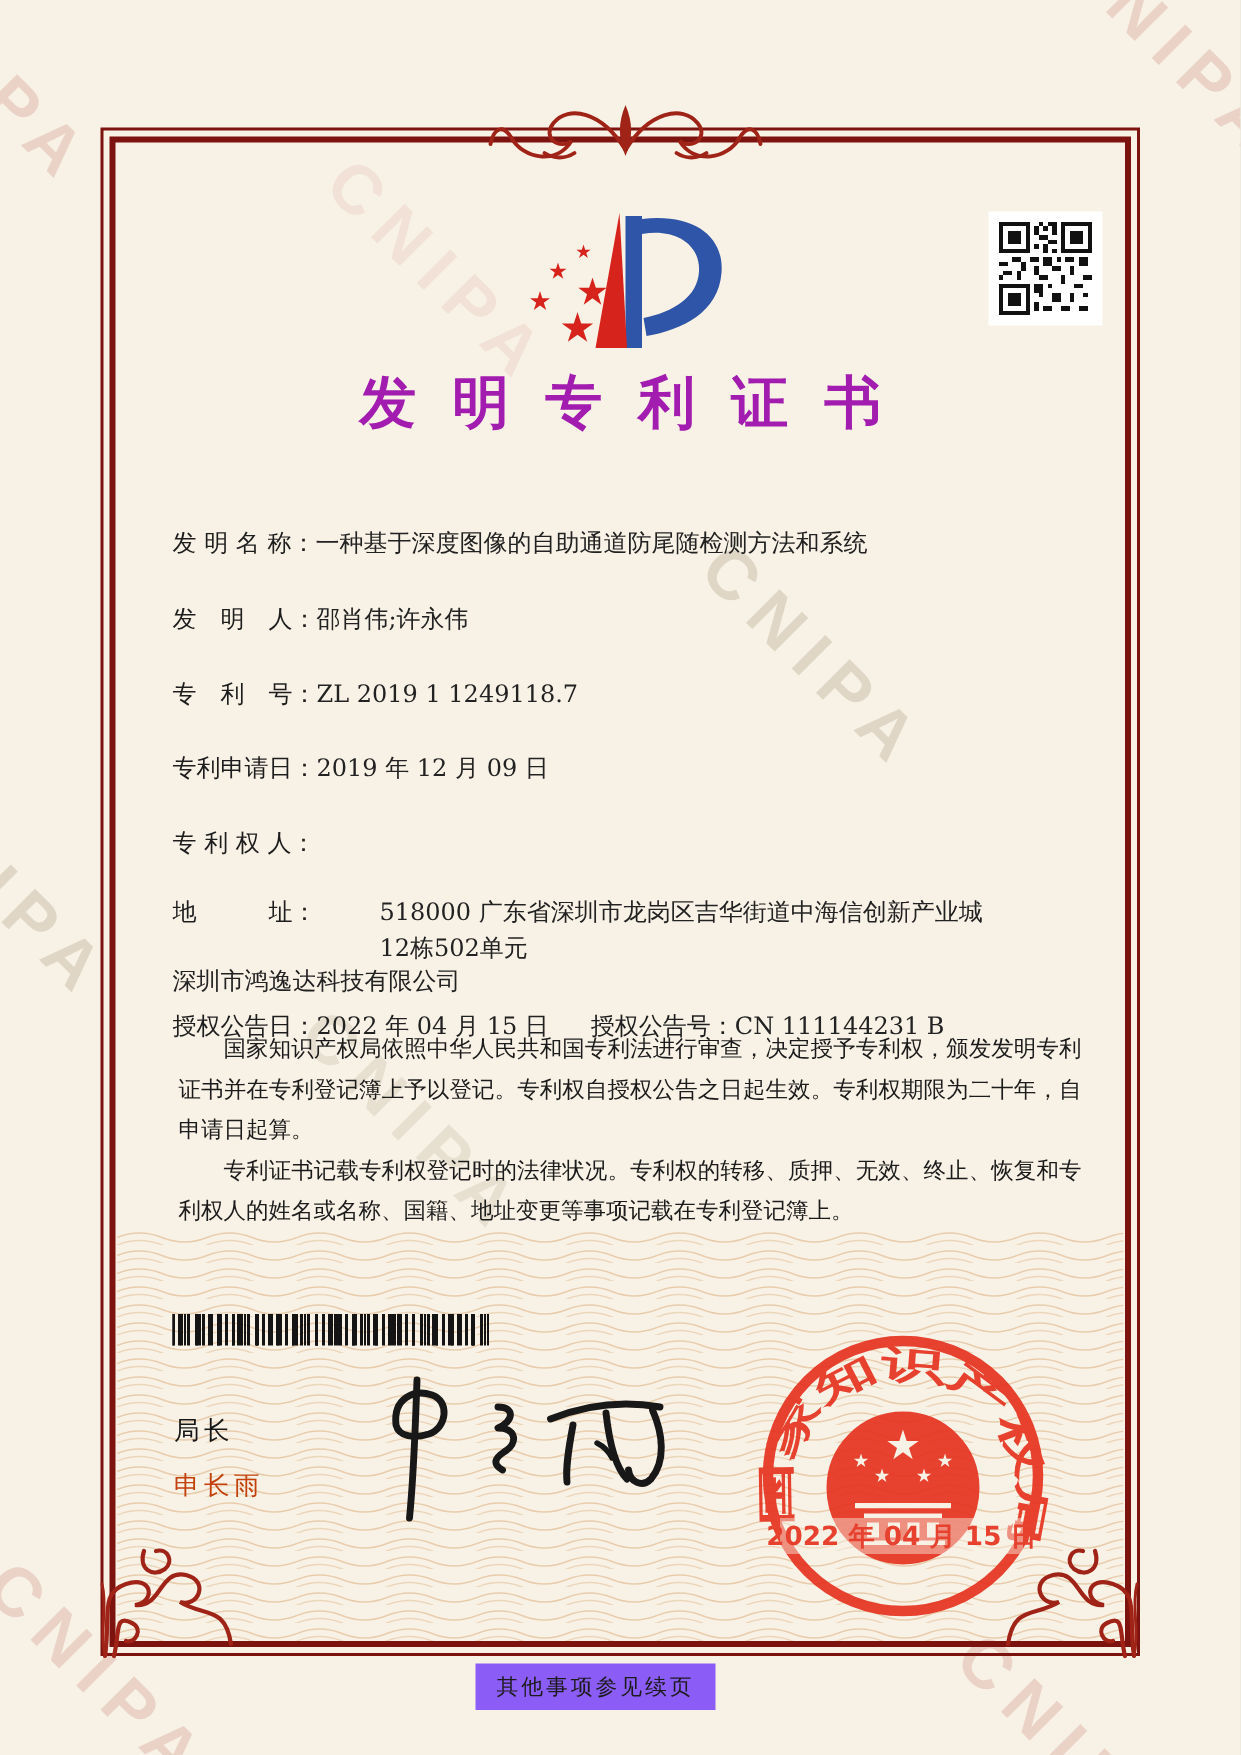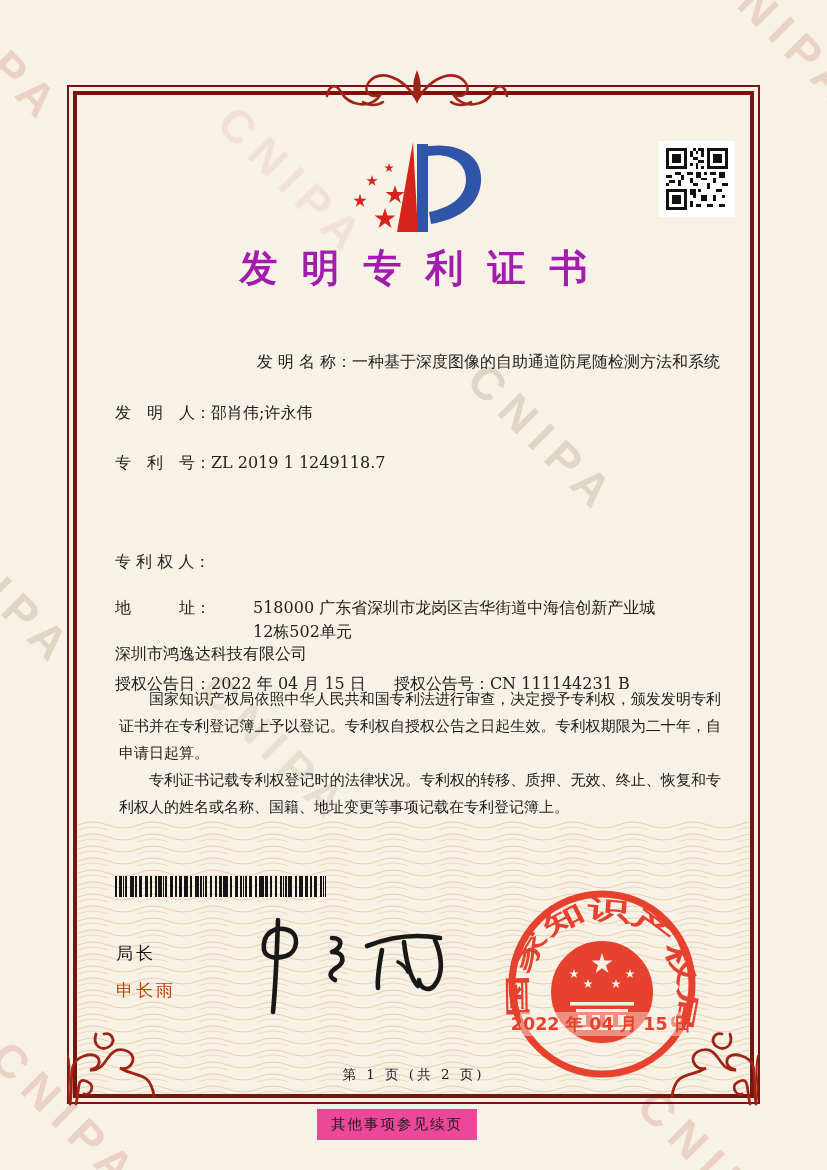--- a/index.html
+++ b/index.html
@@ -35,21 +35,21 @@
   .qr-pad { position:absolute; left:659px; top:141px; width:76px; height:76px; background:#fff; }
   .qr-pad svg { position:absolute; left:7px; top:7px; }
   .title {
     position:absolute; left:0; top:243px; width:827px; text-align:center;
     font-size:38px; font-weight:bold; letter-spacing:24px; padding-left:24px; color:#a21caf;
   }
   
   .field-row { position:absolute; left:115px; width:605px; font-size:16px; display:flex; line-height:24px; }
   .flabel { flex:0 0 92px; color:#1d1d1d; white-space:nowrap; }
   .fvalue { color:#222; }
-  .row-name    { top:350px;justify-content:flex-end; }
+  .row-name    { top:350px; }
   .row-inventor{ top:401px; }
   .row-patno   { top:451px; }
   .row-appdate { top:500px; }
   .row-owner   { top:550px;flex-direction:column; }
   .row-addr    { top:596px; width:560px;gap:42px; }
   .row-grant   { top:672px; }
   .grant-no-label { margin-left:28px; }
   
   .body-text { position:absolute; left:119px; top:686px; width:602px; font-size:15px; line-height:27px; text-align:justify; color:#1b1b1b; }
   .body-text p { text-indent:2em; }
@@ -64,21 +64,21 @@
   
   .director-title { position:absolute; left:116px; top:942px; font-size:17px; font-family:"Liberation Sans",sans-serif; color:#161616; letter-spacing:3px; }
   .director-name  { position:absolute; left:116px; top:979px; font-size:17px; font-family:"Liberation Sans",sans-serif; color:#c2410c; letter-spacing:3px; }
   .signature { position:absolute; left:232px; top:908px; }
   
   .seal { position:absolute; left:502px; top:884px; }
   
   .page-info { position:absolute; left:0; top:1066px; width:827px; text-align:center; font-size:13.5px; letter-spacing:3px; color:#222; }
   .cont-box {
     position:absolute; left:317px; top:1109px; width:160px; height:31px;
-    background:#ec4899; display:flex; align-items:center; justify-content:center;
+    background:#8b5cf6; display:flex; align-items:center; justify-content:center;
     font-size:14.5px; letter-spacing:2px; color:#1b1b1b;
   }
   .ornament { position:absolute; pointer-events:none; }
 </style>
 </head>
 <body>
 
 <div id="page">
 
   <span class="wm pink" style="left:-60px; top:-38px;">CNIPA</span>
@@ -207,20 +207,24 @@
     <span class="fvalue">一种基于深度图像的自助通道防尾随检测方法和系统</span>
   </div>
   <div class="field-row row-inventor">
     <span class="flabel">发　明　人：</span>
     <span class="fvalue">邵肖伟;许永伟</span>
   </div>
   <div class="field-row row-patno">
     <span class="flabel">专　利　号：</span>
     <span class="fvalue">ZL 2019 1 1249118.7</span>
   </div>
+  <div class="field-row row-appdate">
+    <span class="flabel">专利申请日：</span>
+    <span class="fvalue">2019 年 12 月 09 日</span>
+  </div>
   <div class="field-row row-owner">
     <span class="flabel">专 利 权 人：</span>
     <span class="fvalue">深圳市鸿逸达科技有限公司</span>
   </div>
   <div class="field-row row-addr">
     <span class="flabel">地　　　址：</span>
     <span class="fvalue">518000 广东省深圳市龙岗区吉华街道中海信创新产业城12栋502单元</span>
   </div>
   <div class="field-row row-grant">
     <span class="flabel">授权公告日：</span>
@@ -285,16 +289,15 @@
           <rect x="116" y="131" width="8" height="10"></rect>
           <rect x="72" y="143" width="56" height="3"></rect>
         </g>
       </g>
 
       <rect x="18" y="128" width="162" height="24" fill="#f8f2e6" opacity="0.45"></rect>
       <text x="99" y="146" text-anchor="middle" font-family="DejaVu Sans, sans-serif" font-size="17.5" font-weight="bold" fill="#e63320">2022 年 04 月 15 日</text>
     </g>
   </svg>
 
-  <div class="page-info">第 1 页 (共 2 页)</div>
   <div class="cont-box">其他事项参见续页</div>
 
 </div>
 
 </body></html>

